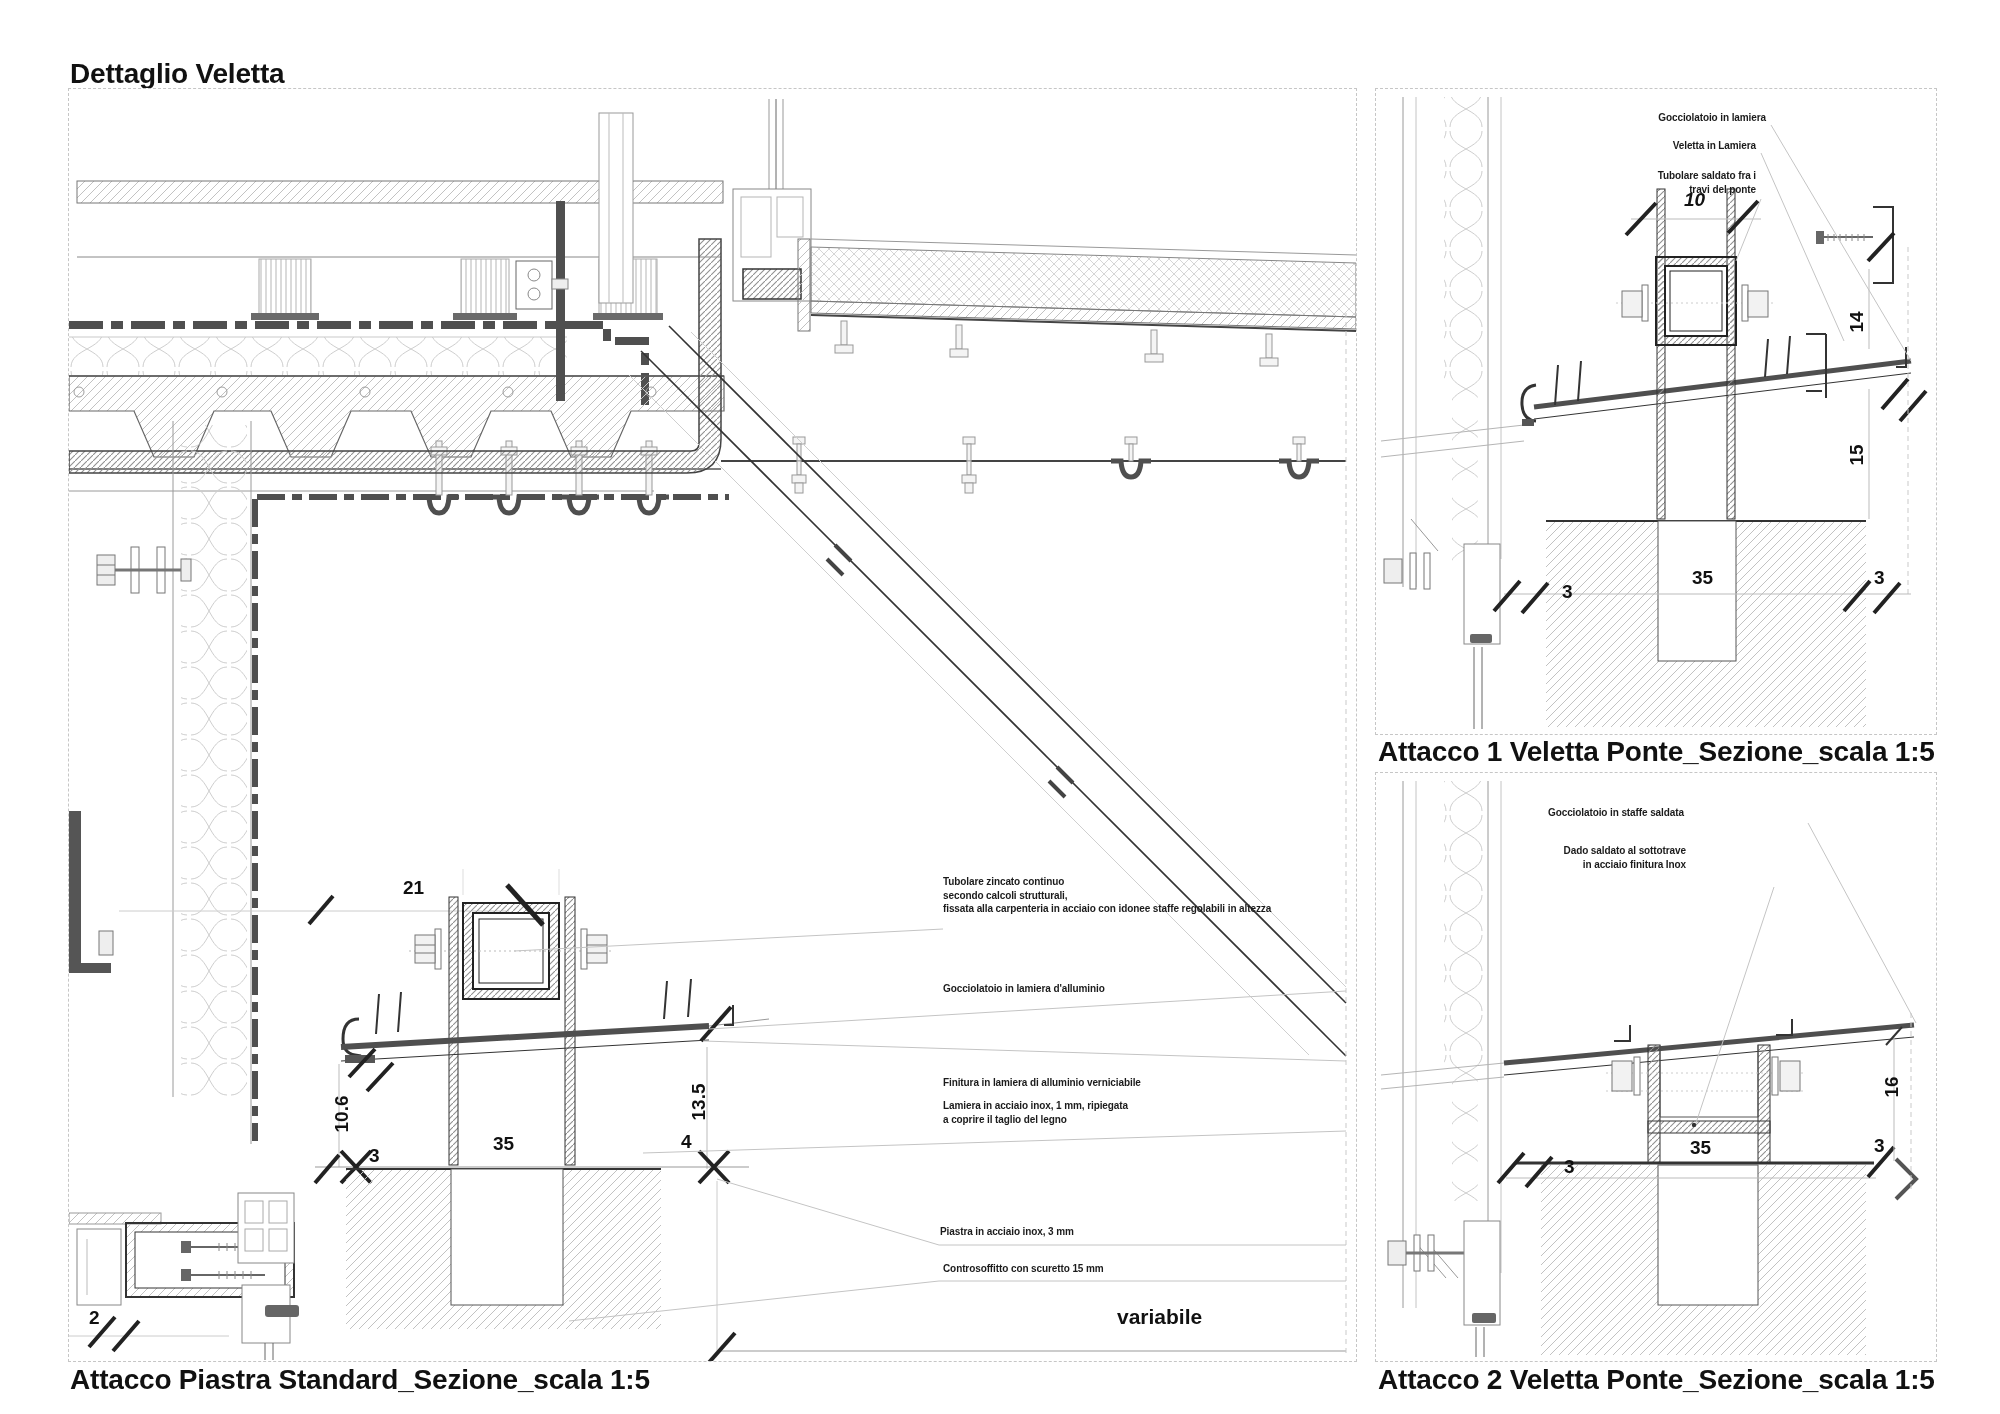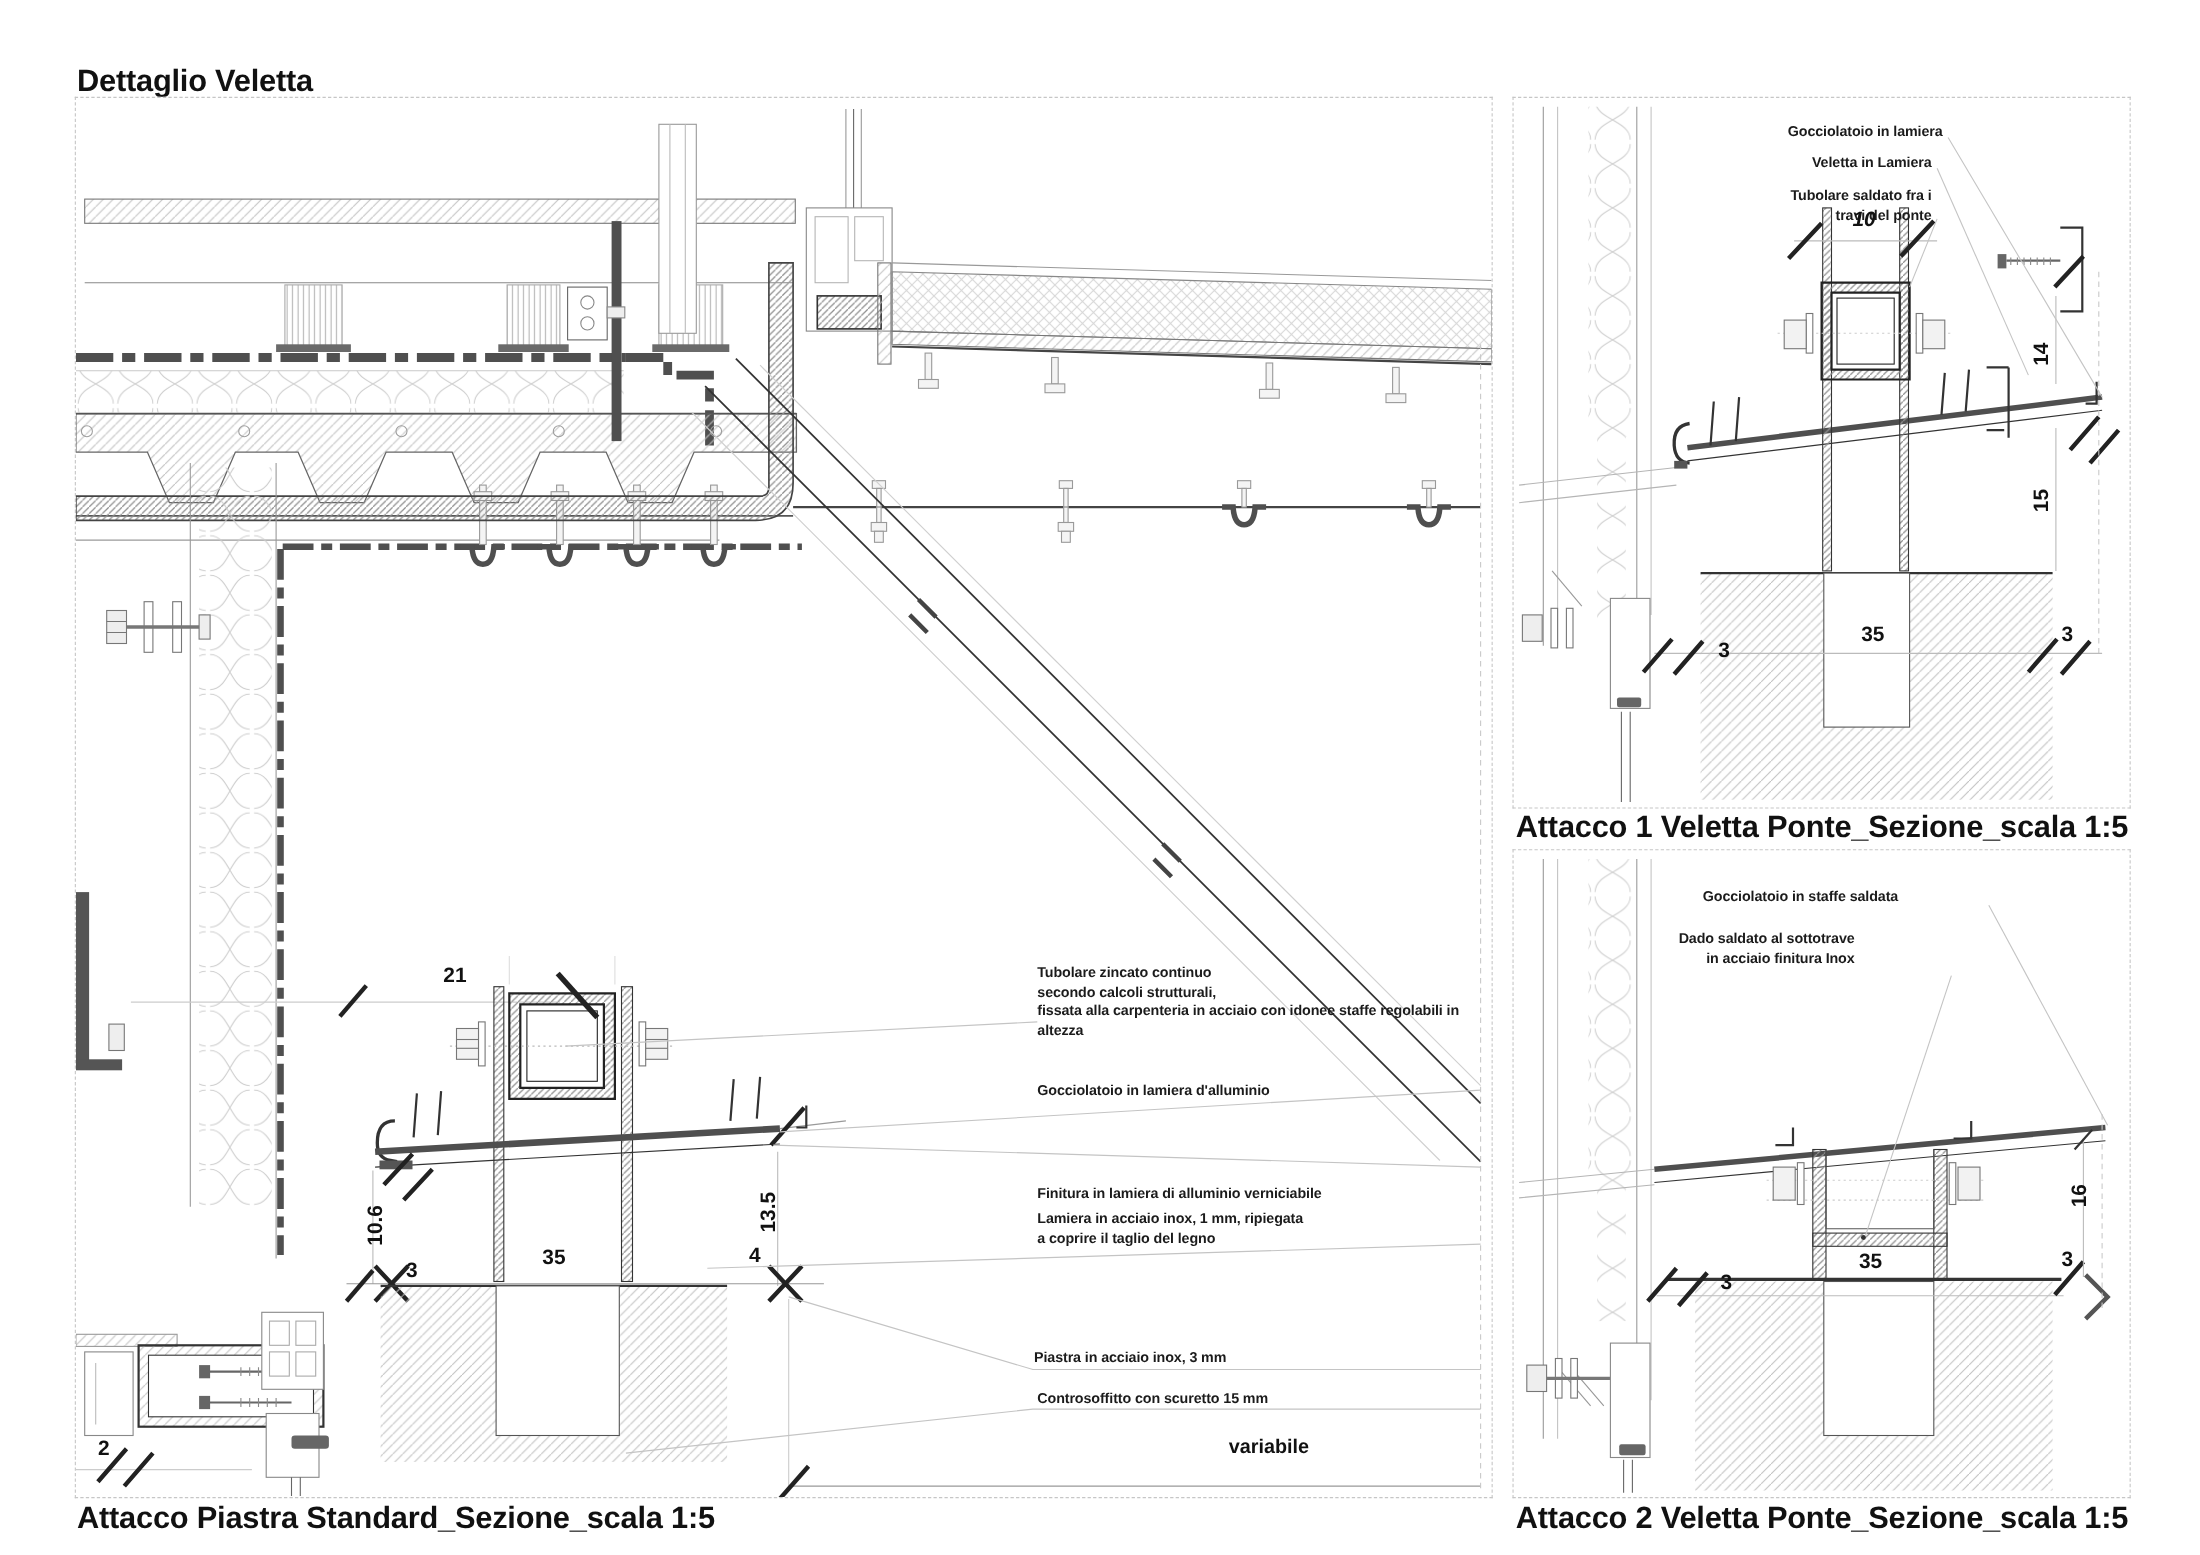--- a/index.html
+++ b/index.html
@@ -1,26 +1,26 @@
 <!DOCTYPE html>
 <html><head>
 <meta charset="utf-8">
 <style>
   html,body{margin:0;padding:0;background:#fff;}
   #stage{position:relative;width:2000px;height:1414px;background:#ffffff;overflow:hidden;
          font-family:"Liberation Sans",sans-serif;color:#111;}
   .panel{position:absolute;border:1px dashed #c6c6c6;background:#fff;}
   .panel svg{position:absolute;left:0;top:0;}
   .title,.caption{position:absolute;font-weight:bold;font-size:28px;color:#111;letter-spacing:-0.2px;}
-  .lbl{position:absolute;font-weight:bold;font-size:13px;line-height:1.35;color:#1b1b1b;
+  .lbl{position:absolute;font-weight:bold;font-size:10px;line-height:1.35;color:#1b1b1b;
        white-space:pre-line;letter-spacing:-0.1px;}
   .lbl.r{text-align:right;}
   .dim{position:absolute;font-weight:bold;font-size:19px;color:#111;white-space:nowrap;}
   .rot{transform:rotate(-90deg);transform-origin:center center;display:inline-block;}
-  .big{font-size:18px;}
+  .big{font-size:21px;}
 </style>
 </head>
 <body>
 
 <div id="stage">
 
   <span class="title" style="left:70px;top:58px;">Dettaglio Veletta</span>
 
   <div class="panel" style="left:68px;top:88px;width:1287px;height:1272px;">
     <svg width="1287" height="1272" viewBox="0 0 1287 1272">

